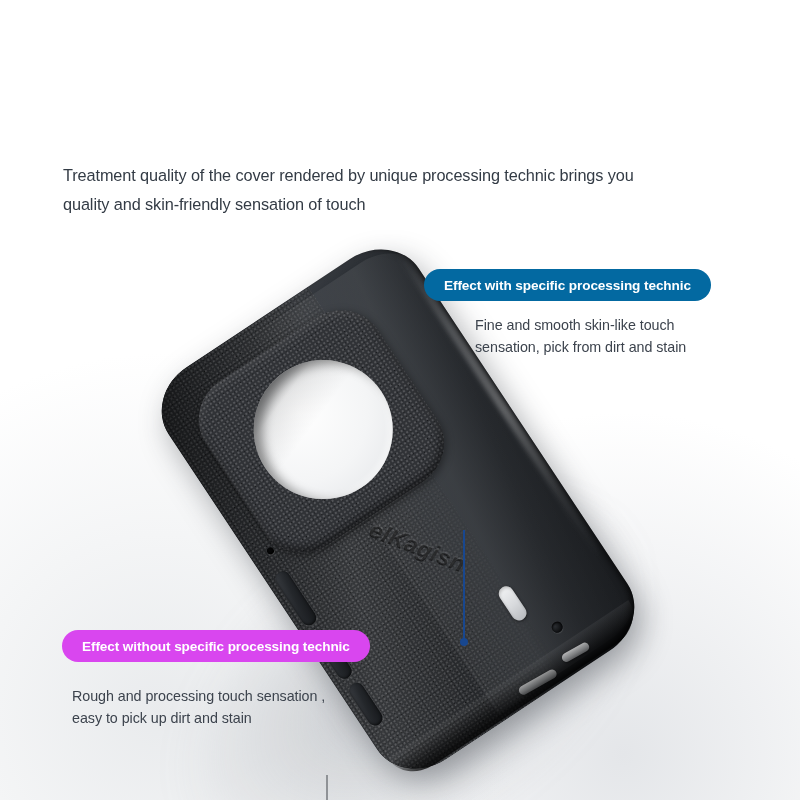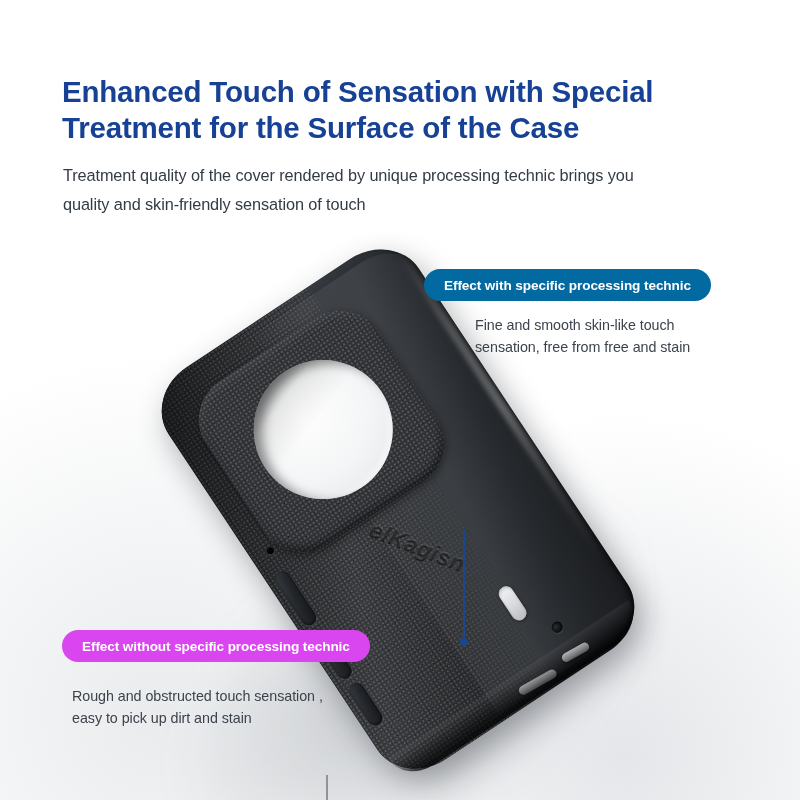--- a/index.html
+++ b/index.html
@@ -387,24 +387,20 @@
     top: 545px;
     height: 86px;
     background: #8f9296;
   }
 </style>
 </head>
 <body>
 
 <div class="page">
 
-  <div class="headline">
-    <div>Enhanced Touch of Sensation with Special</div>
-    <div>Treatment for the Surface of the Case</div>
-  </div>
 
   <div class="subhead">
     <div>Treatment quality of the  cover rendered by unique processing technic brings you</div>
     <div>quality and skin-friendly sensation of touch</div>
   </div>
 
   <div class="stage">
     <div class="stage-bg"></div>
     <div class="case-shadow"></div>
 
@@ -439,19 +435,19 @@
       </div>
     </div>
 
     <div class="leader leader-blue"></div>
     <div class="leader-blue-dot"></div>
     <div class="leader leader-gray"></div>
   </div>
 
   <div class="callout-pill pill-blue">Effect with specific processing technic</div>
   <div class="callout-body body-top">Fine and smooth skin-like  touch
-sensation, free from free and stain</div>
+sensation, pick from dirt and stain</div>
 
   <div class="callout-pill pill-gray">Effect without specific processing technic</div>
-  <div class="callout-body body-bot">Rough and obstructed touch sensation ,
+  <div class="callout-body body-bot">Rough and processing touch sensation ,
 easy to pick up dirt and stain</div>
 
 </div>
 
 </body></html>

